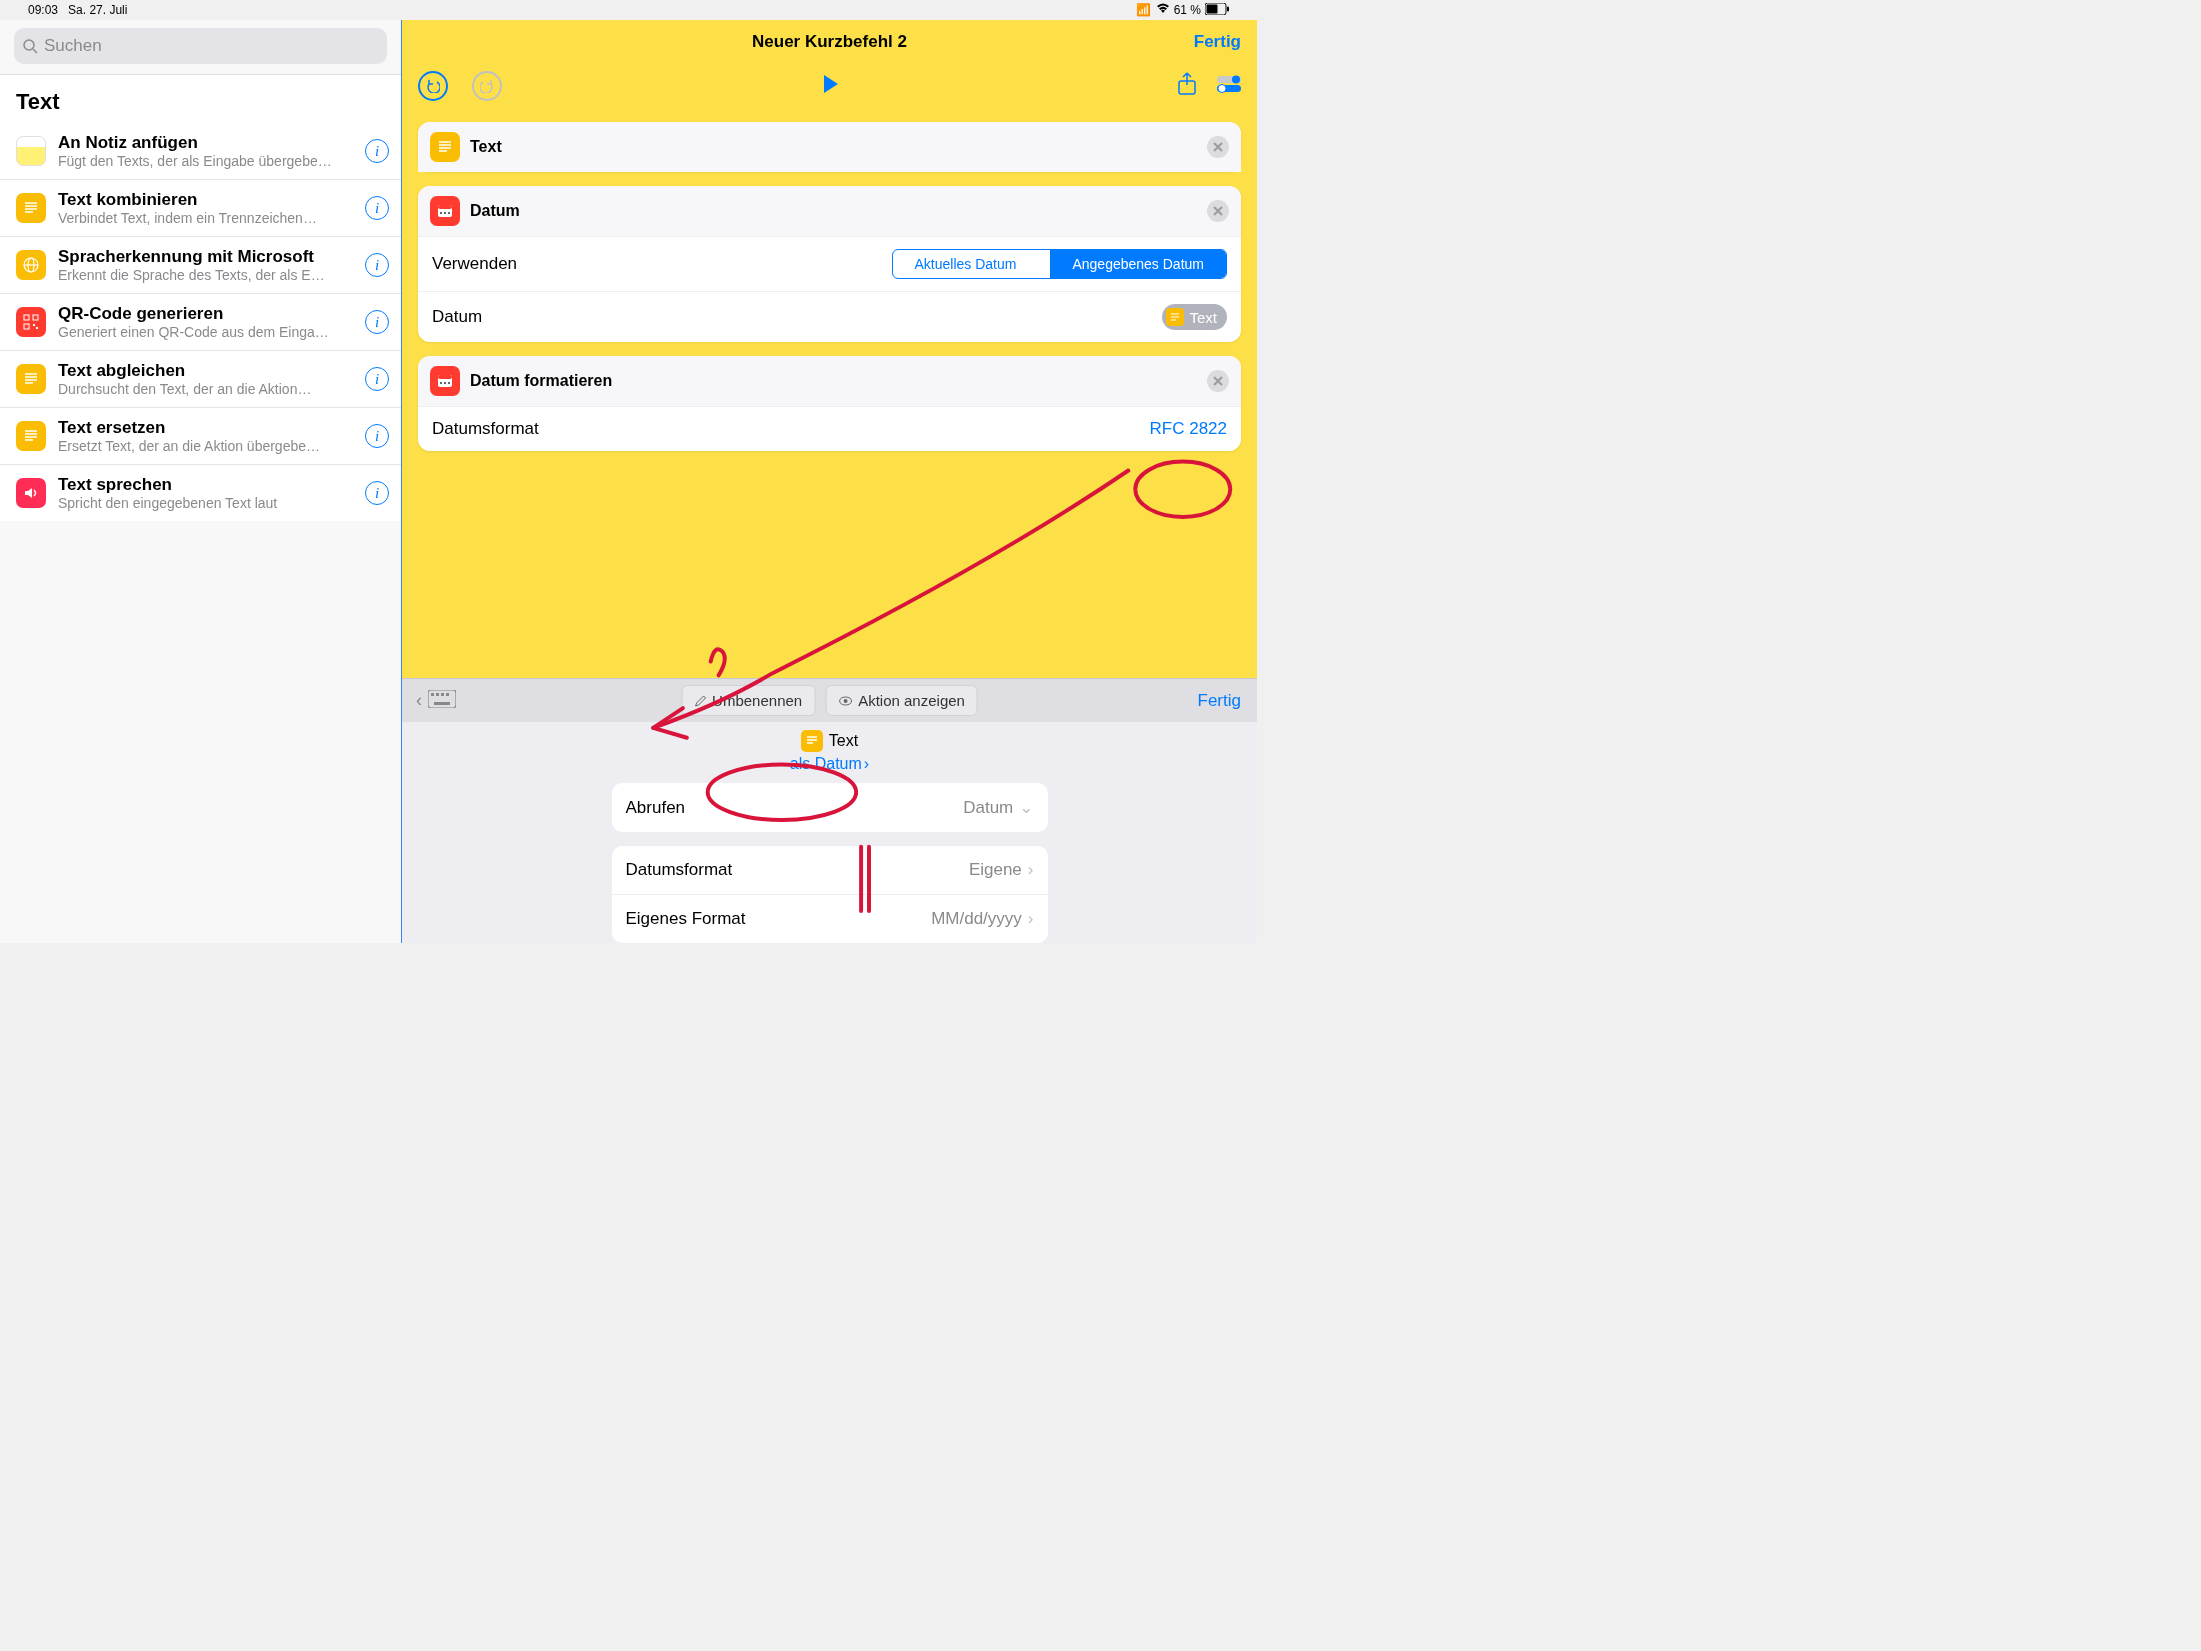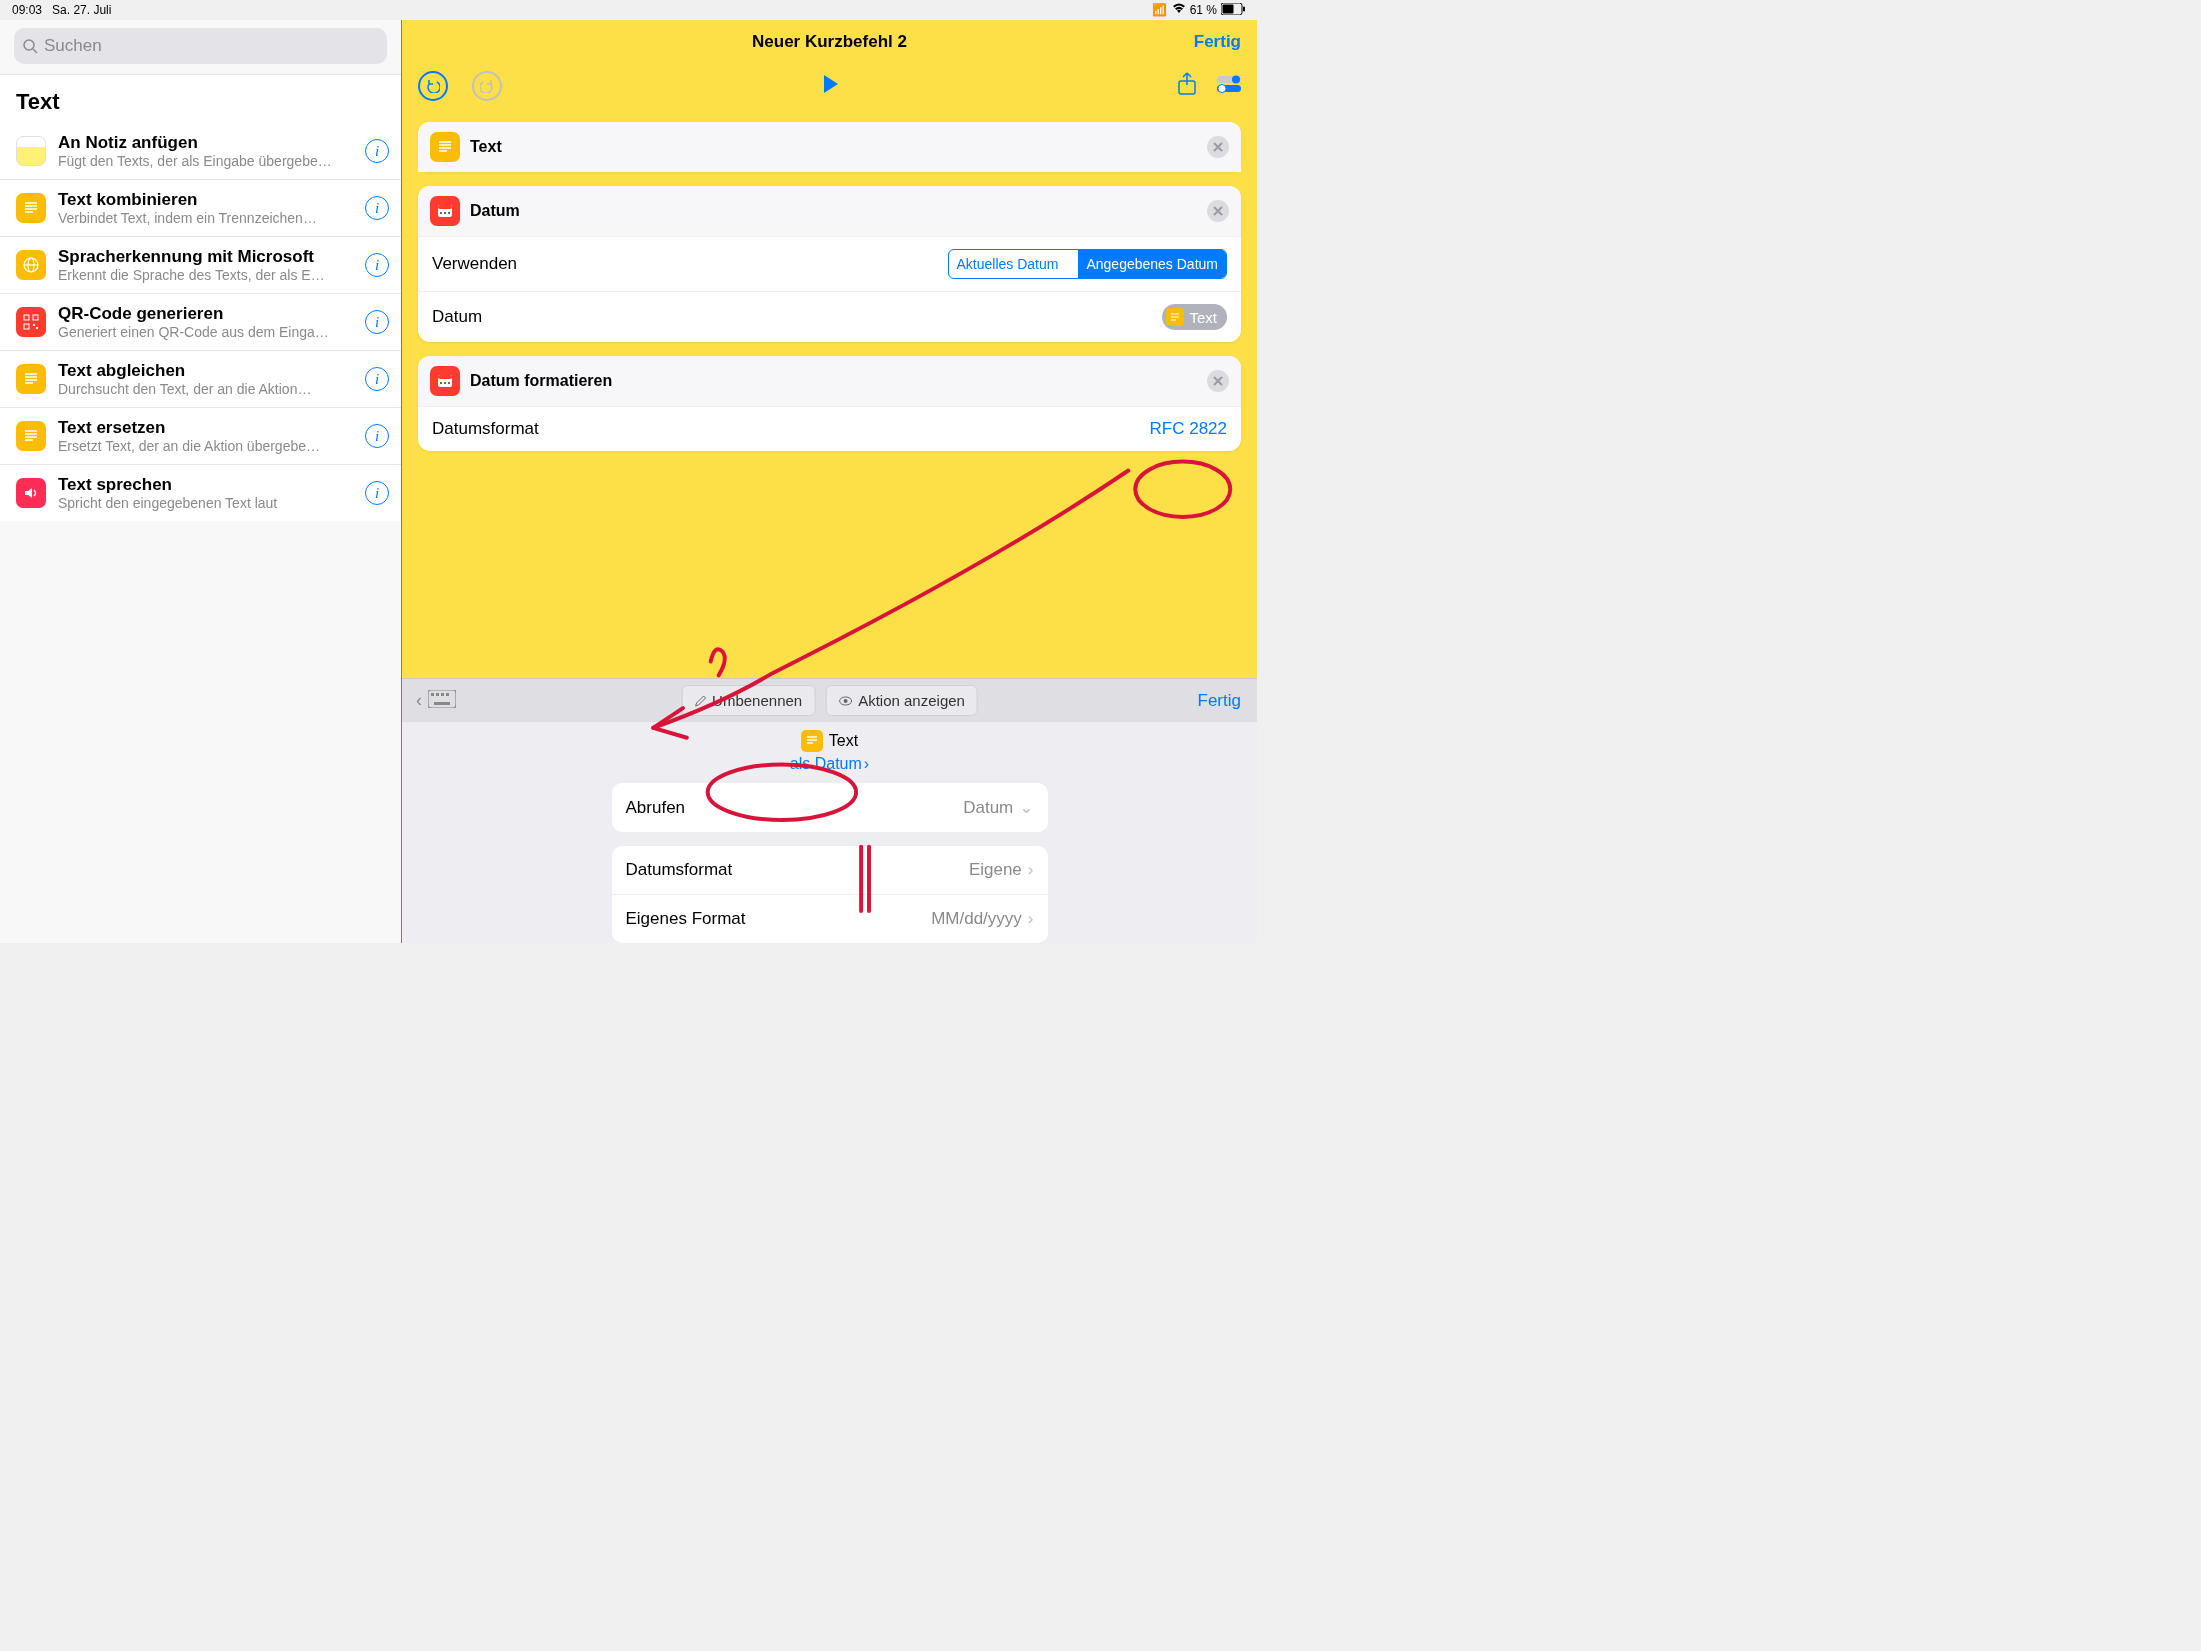--- a/index.html
+++ b/index.html
@@ -1,18 +1,18 @@
 <!DOCTYPE html>
 <html><head>
 <meta charset="utf-8">
 <style>
 * { margin: 0; padding: 0; box-sizing: border-box; font-family: -apple-system, BlinkMacSystemFont, "Helvetica Neue", sans-serif; }
 body { width: 1257px; height: 943px; background: #f0f0f0; overflow: hidden; position: relative; }
 
-.statusbar { position: absolute; top: 0; left: 0; right: 0; height: 20px; display: flex; align-items: center; padding: 0 12px; font-size: 12px; font-weight: 500; justify-content: space-between; }
+.statusbar { position: absolute; top: 0; left: 0; right: 0; height: 20px; display: flex; align-items: center; padding: 0 28px; font-size: 12px; font-weight: 500; justify-content: space-between; }
 .statusbar .left { display: flex; gap: 10px; }
 .statusbar .right { display: flex; gap: 4px; align-items: center; }
 
 .container { position: absolute; top: 20px; left: 0; right: 0; bottom: 0; display: flex; }
 
 .sidebar { width: 402px; background: #f8f8f8; border-right: 1px solid #3b82f6; display: flex; flex-direction: column; }
 .searchbox { margin: 8px 14px 10px 14px; background: #e4e3e8; border-radius: 10px; height: 36px; display: flex; align-items: center; padding: 0 8px; color: #8a8a8e; font-size: 17px; }
 .searchbox svg { margin-right: 6px; }
 
 .sidebar-title { font-size: 22px; font-weight: 700; padding: 14px 16px 8px 16px; background: #fff; border-top: 1px solid #e0e0e0; }
@@ -39,21 +39,21 @@
 .card { background: #fff; border-radius: 12px; box-shadow: 0 1px 3px rgba(0,0,0,0.08); margin-bottom: 14px; position: relative; }
 .card-header { display: flex; align-items: center; padding: 10px 12px; background: #f7f7fa; border-radius: 12px 12px 0 0; gap: 10px; }
 .card-icon { width: 30px; height: 30px; border-radius: 7px; display: flex; align-items: center; justify-content: center; }
 .card-title { font-size: 16px; font-weight: 600; flex: 1; }
 .close-x { width: 22px; height: 22px; background: #dcdce0; border-radius: 50%; display: flex; align-items: center; justify-content: center; color: #9a9aa0; }
 .card-body { padding: 12px 14px; }
 .text-content { font-size: 18px; color: #000; min-height: 109px; }
 .row { display: flex; align-items: center; justify-content: space-between; padding: 12px 14px; border-top: 1px solid #eee; }
 .row-label { font-size: 17px; }
 .segmented { display: flex; border: 1px solid #007aff; border-radius: 6px; overflow: hidden; font-size: 14px; }
-.segmented span { padding: 6px 8px; color: #007aff; text-align: right; }
+.segmented span { padding: 6px 22px; color: #007aff; text-align: right; }
 .segmented span.active { background: #007aff; color: #fff; margin-left: 12px; }
 .pill { background: #b0b3bc; border-radius: 20px; padding: 4px 10px 4px 4px; display: flex; align-items: center; gap: 5px; color: #fff; font-size: 15px; }
 .pill .mini-icon { width: 18px; height: 18px; border-radius: 4px; background: #fbbc04; display:flex; align-items:center; justify-content:center; }
 .link-val { color: #007aff; font-size: 17px; }
 
 .kb-toolbar { height: 44px; background: #dedee3; display: flex; align-items: center; padding: 0 14px; position: relative; border-top: 1px solid #c8c8cd; }
 .kb-left { display: flex; gap: 6px; align-items: center; color: #888; }
 .kb-center { position: absolute; left: 50%; transform: translateX(-50%); display: flex; gap: 10px; }
 .kb-btn { background: #eaeaee; border: 1px solid #d0d0d5; border-radius: 6px; padding: 6px 12px; font-size: 15px; display: flex; align-items: center; gap: 6px; color: #333; }
 .kb-fertig { position: absolute; right: 16px; color: #007aff; font-size: 17px; font-weight: 500; }

